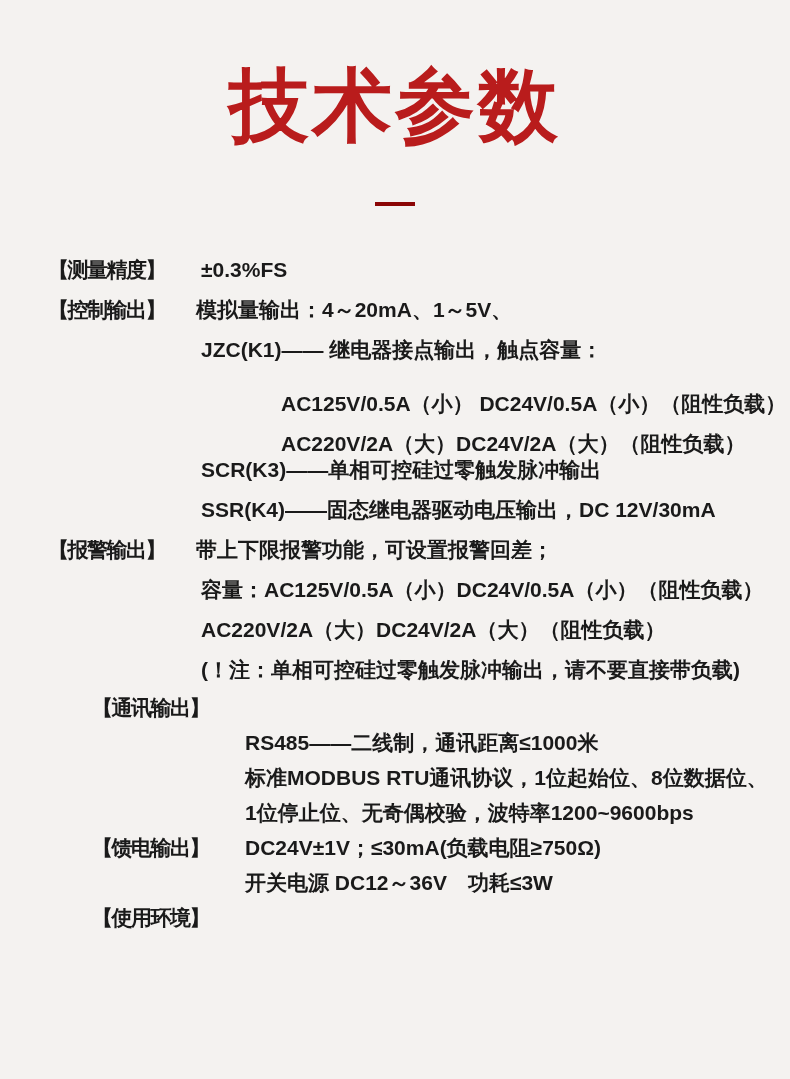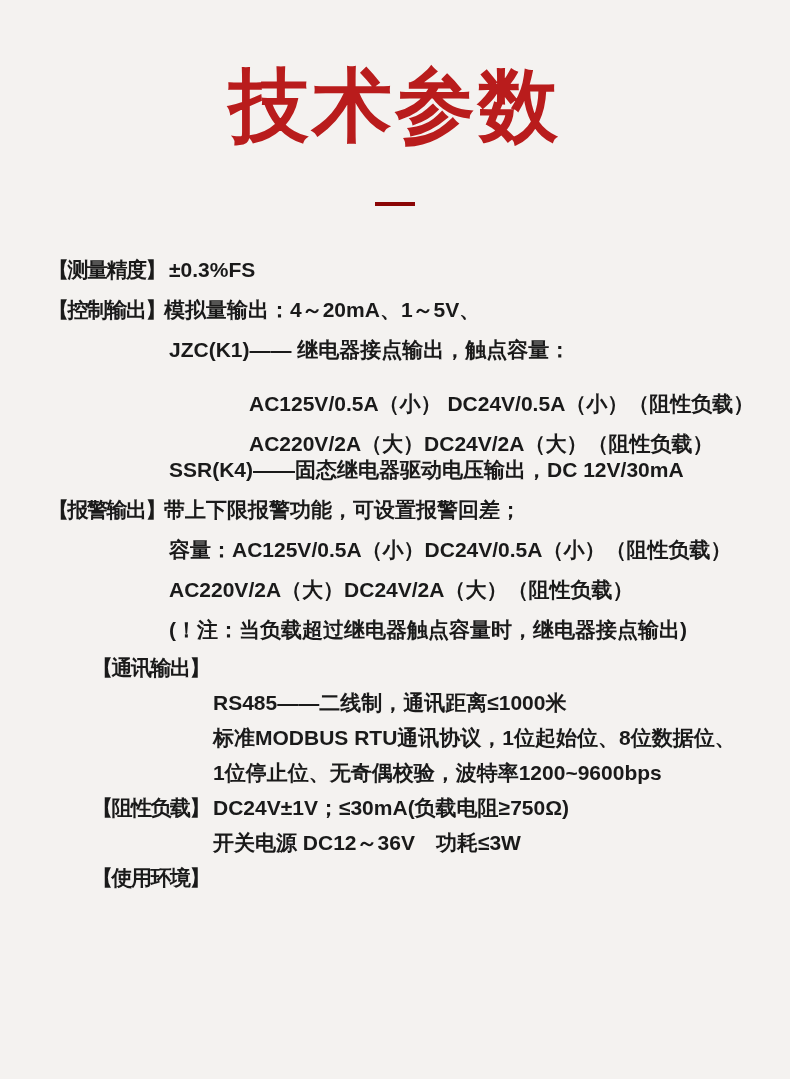--- a/index.html
+++ b/index.html
@@ -31,20 +31,21 @@
     padding: 44px 0 0 48px;
     font-size: 21px;
     font-weight: bold;
     color: #1a1a1a;
   }
   .row {
     display: flex;
     align-items: center;
     height: 40px;
     white-space: pre;
+    gap: 32px;
   }
   .row.tight { height: 35px; margin-left: 44px; }
   .label {
     flex: 0 0 116px;
     width: 116px;
     letter-spacing: -1.5px;
     white-space: pre;
   }
   .content { white-space: pre; }
   .i1 { padding-left: 5px; }
@@ -78,58 +79,62 @@
     <div class="row">
       <span class="label"></span>
       <span class="content i2">AC125V/0.5A（小） DC24V/0.5A（小）（阻性负载）</span>
     </div>
     <div class="row">
       <span class="label"></span>
       <span class="content i2">AC220V/2A（大）DC24V/2A（大）（阻性负载）</span>
     </div>
     <div class="row">
       <span class="label"></span>
+      <span class="content i1">SCR(K3)——单相可控硅过零触发脉冲输出</span>
+    </div>
+    <div class="row">
+      <span class="label"></span>
       <span class="content i1">SSR(K4)——固态继电器驱动电压输出，DC 12V/30mA</span>
     </div>
 
     <div class="row">
       <span class="label">【报警输出】</span>
       <span class="content">带上下限报警功能，可设置报警回差；</span>
     </div>
     <div class="row">
       <span class="label"></span>
       <span class="content i1">容量：AC125V/0.5A（小）DC24V/0.5A（小）（阻性负载）</span>
     </div>
     <div class="row">
       <span class="label"></span>
       <span class="content i1">AC220V/2A（大）DC24V/2A（大）（阻性负载）</span>
     </div>
     <div class="row">
       <span class="label"></span>
-      <span class="content i1">(！注：当负载超过继电器触点容量时，继电器接点输出)</span>
+      <span class="content i1">(！注：单相可控硅过零触发脉冲输出，请不要直接带负载)</span>
     </div>
 
     <div class="row tight">
       <span class="label">【通讯输出】</span>
     </div>
     <div class="row tight">
       <span class="label"></span>
       <span class="content i1">RS485——二线制，通讯距离≤1000米</span>
     </div>
     <div class="row tight">
       <span class="label"></span>
       <span class="content i1">标准MODBUS RTU通讯协议，1位起始位、8位数据位、</span>
     </div>
     <div class="row tight">
       <span class="label"></span>
       <span class="content i1">1位停止位、无奇偶校验，波特率1200~9600bps</span>
     </div>
 
     <div class="row tight">
-      <span class="label">【阻性负载】</span>
+      <span class="label">【馈电输出】</span>
       <span class="content i1">DC24V±1V；≤30mA(负载电阻≥750Ω)</span>
     </div>
 
     <div class="row tight">
       <span class="label"></span>
       <span class="content i1">开关电源 DC12～36V　功耗≤3W</span>
     </div>
 
     <div class="row tight">
       <span class="label">【使用环境】</span>

